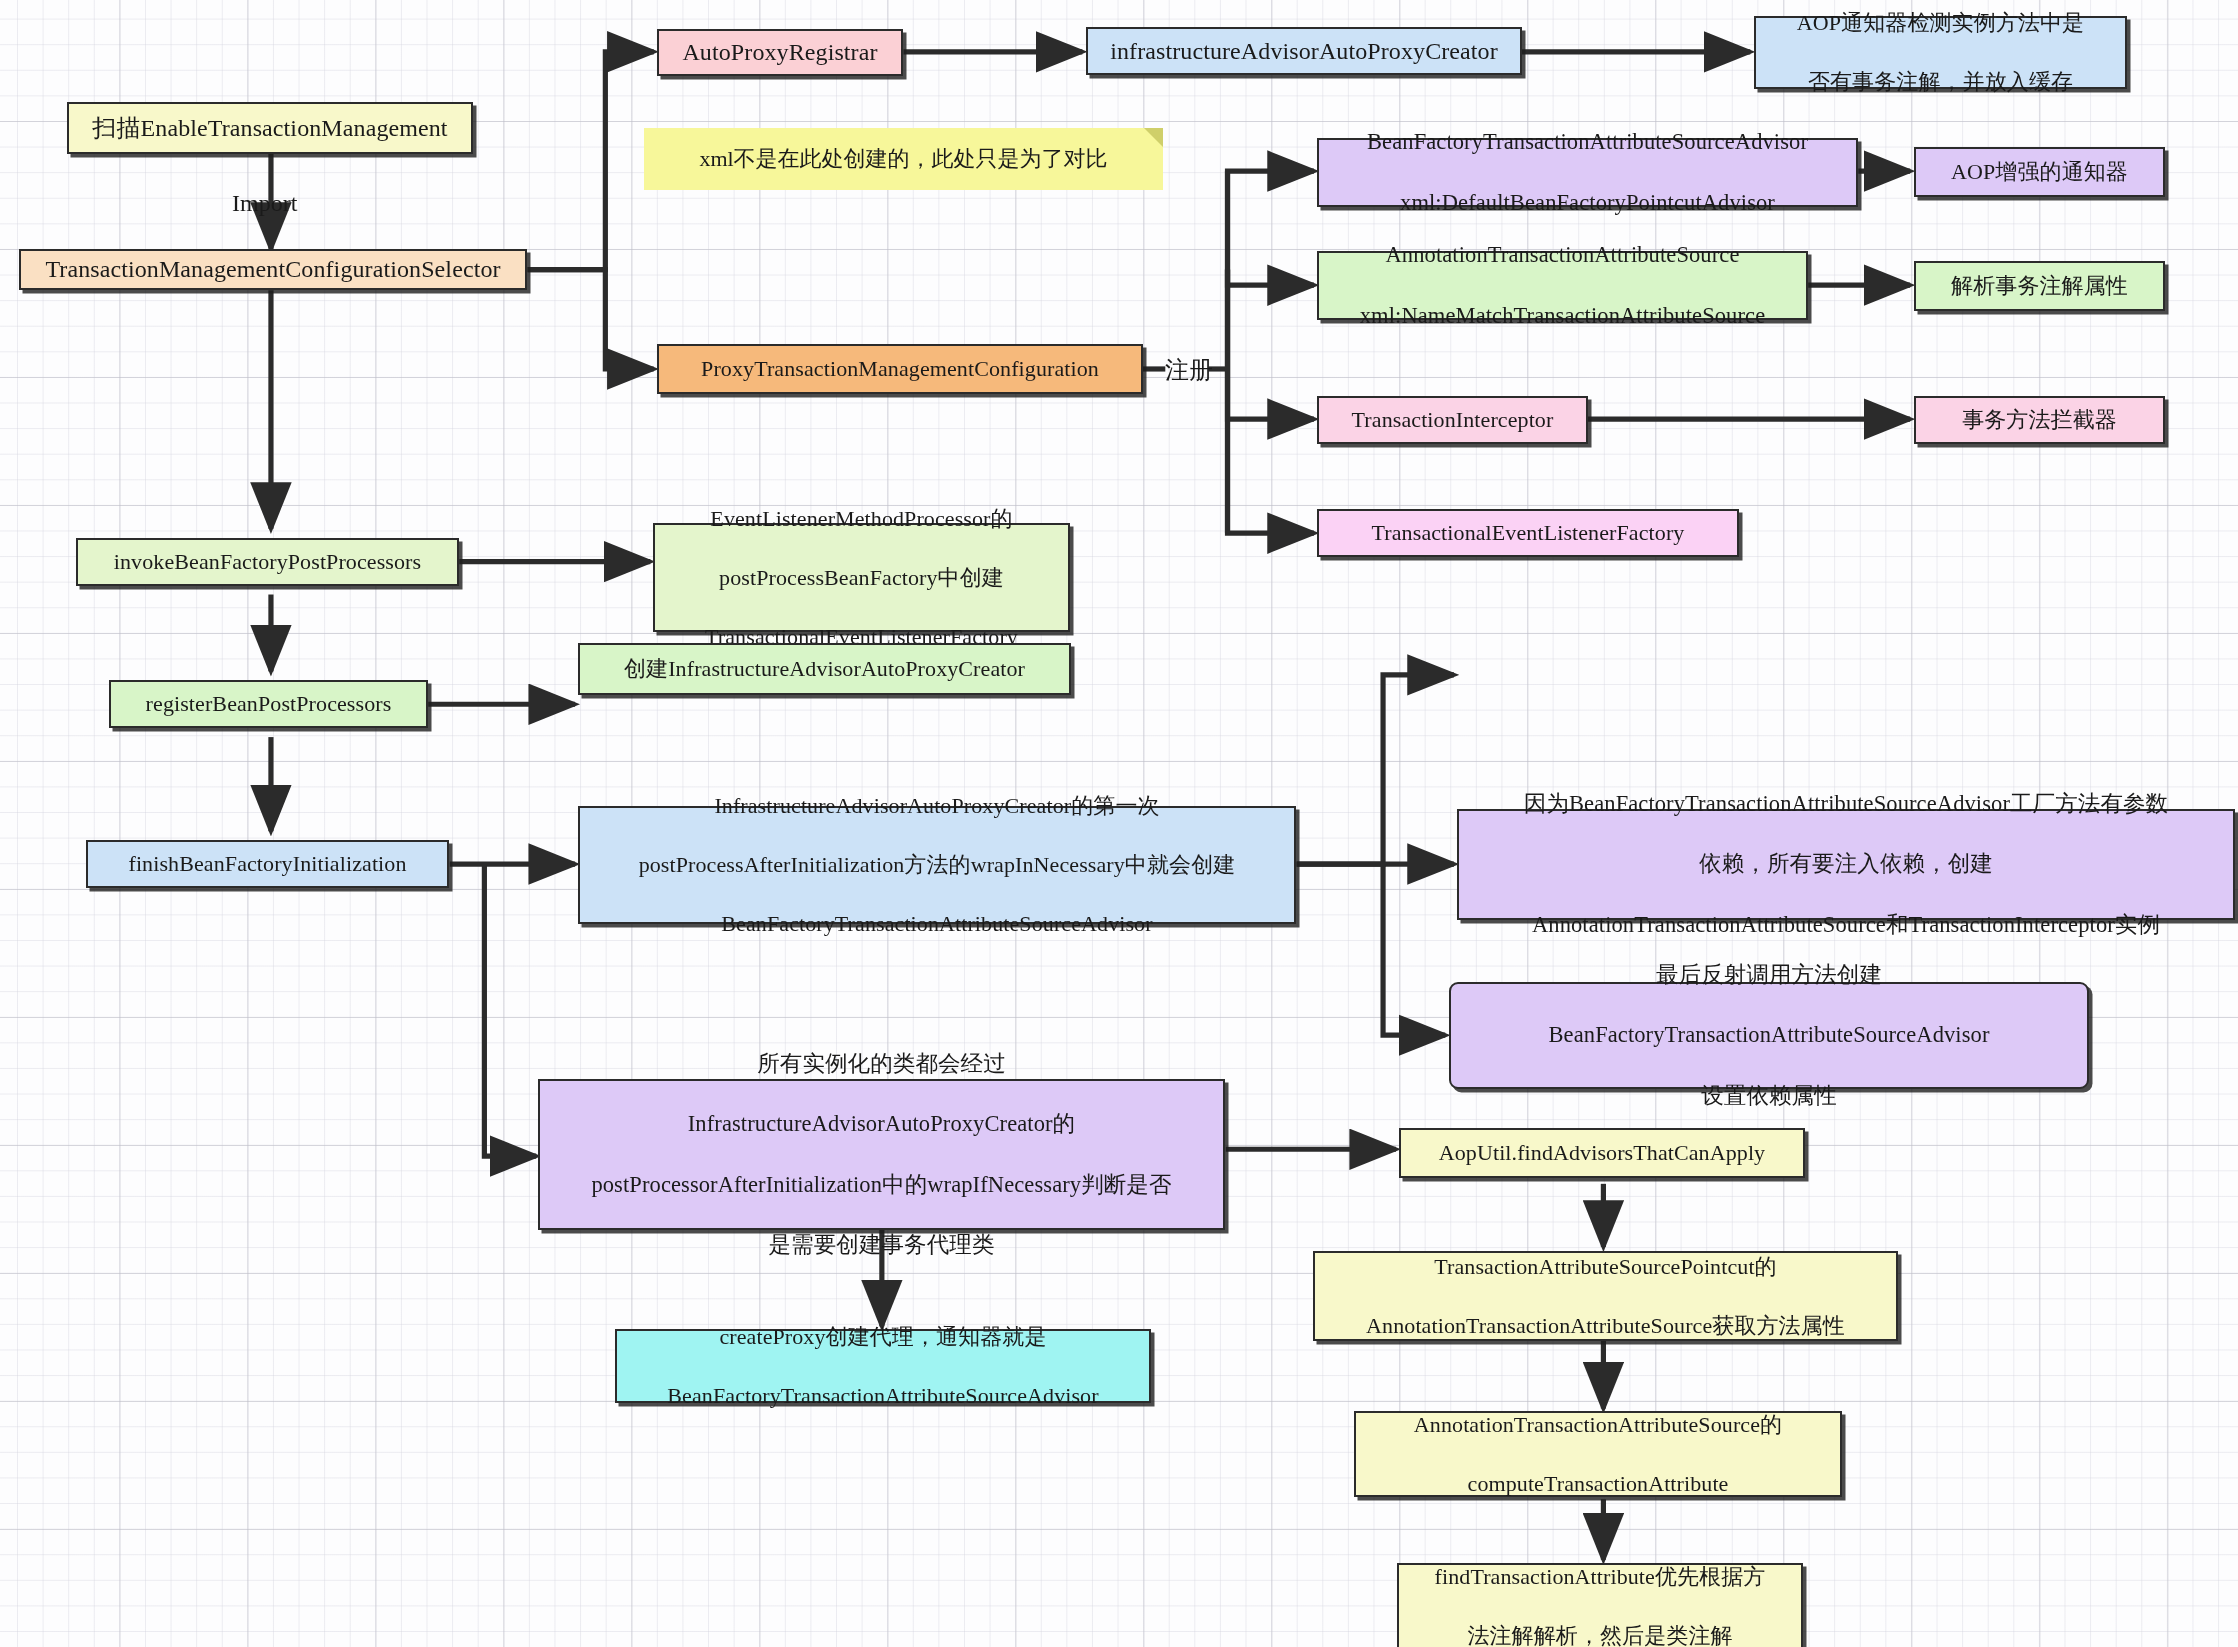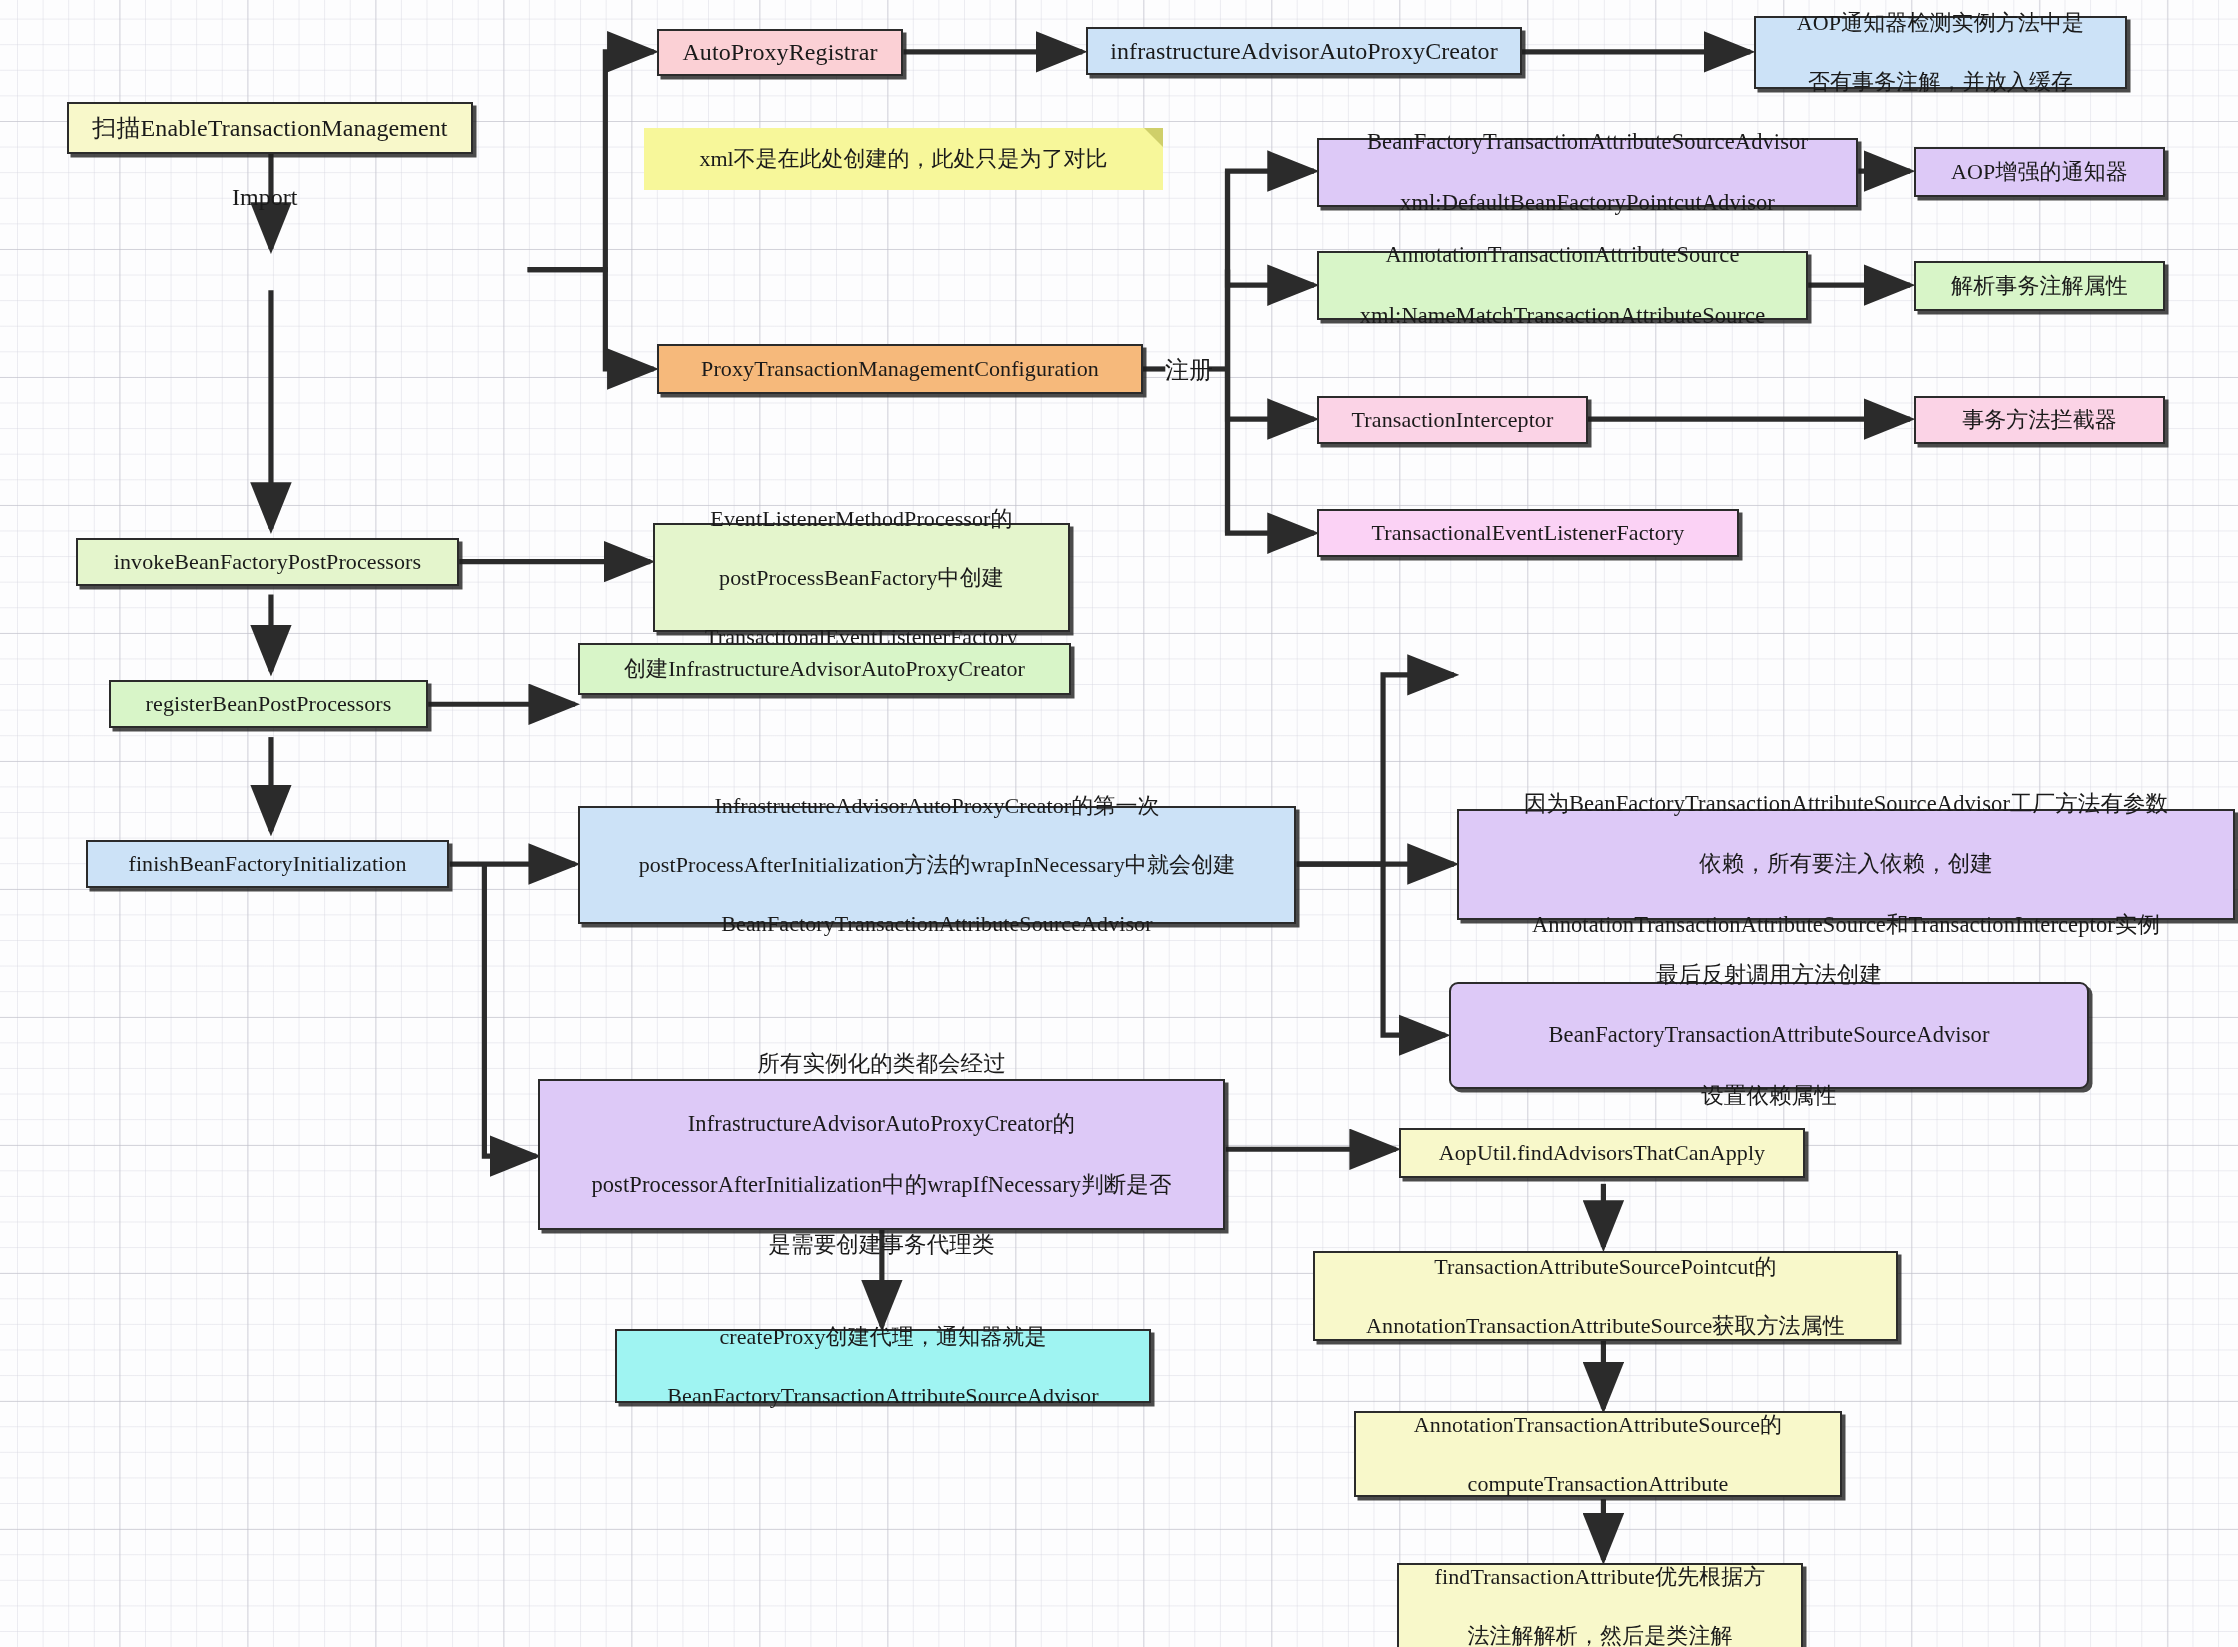--- a/index.html
+++ b/index.html
@@ -122,24 +122,27 @@
       <path d="M1322,427 L1348,427"></path>
       <path d="M1398,427 L1420,427"></path>
       <path d="M1420,198 L1420,617"></path>
     </g>
   </svg>
 
   <div class="node f28" style="left:67px;top:102px;width:406px;height:52px;background:#f8f8ca;">
     <span>扫描EnableTransactionManagement</span>
   </div>
 
-  <div class="edgelabel f28" style="left:232px;top:184px;">
+  <div class="edgelabel f28" style="left:232px;top:190px;">
     <span>Import</span>
   </div>
 
+  <div class="node f28" style="left:19px;top:249px;width:508px;height:41px;background:#fae0c3;">
+    <span>TransactionManagementConfigurationSelector</span>
+  </div>
 
   <div class="node f28" style="left:657px;top:28.5px;width:246px;height:47px;background:#fbd0d5;">
     <span>AutoProxyRegistrar</span>
   </div>
 
   <div class="node f28" style="left:1086px;top:27px;width:436px;height:48px;background:#cce2f7;">
     <span>infrastructureAdvisorAutoProxyCreator</span>
   </div>
 
   <div class="node f27" style="left:1754px;top:15.6px;width:373px;height:73px;background:#cce2f7;">

